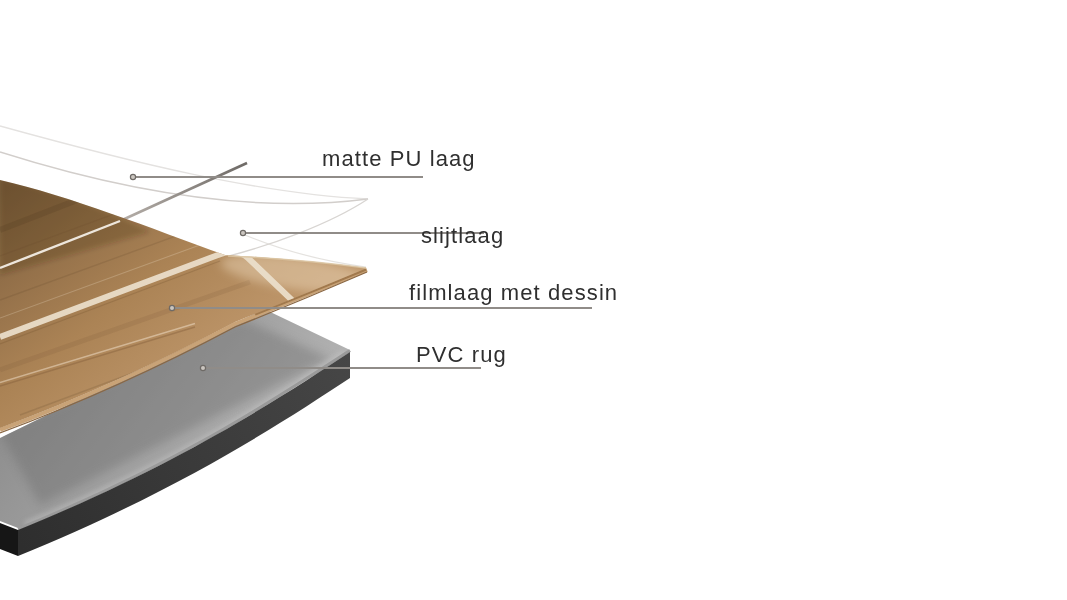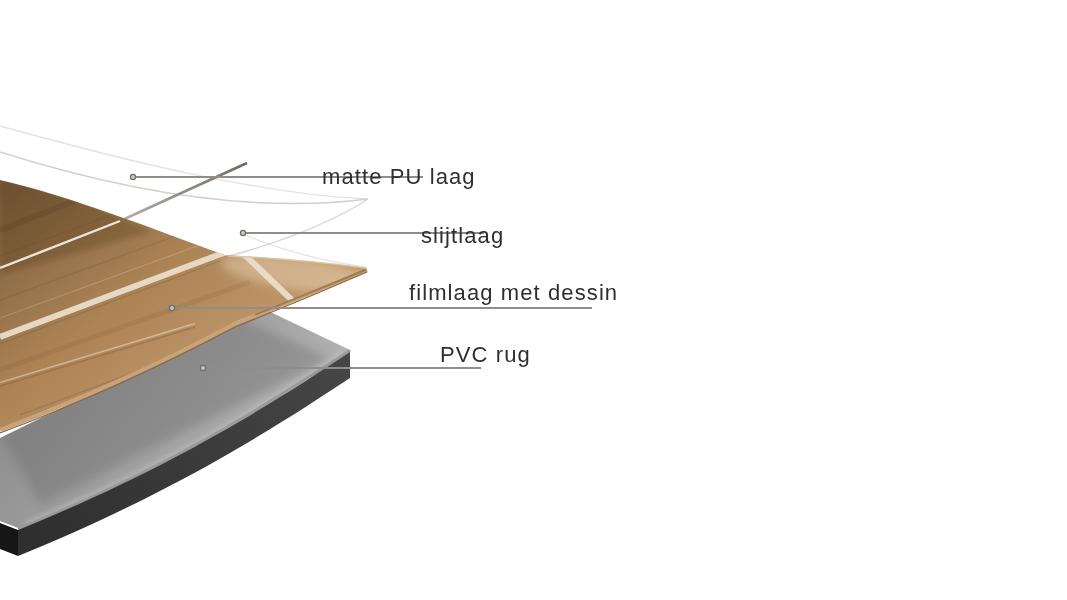--- a/index.html
+++ b/index.html
@@ -12,24 +12,24 @@
   }
   #diagram-svg{position:absolute;left:0;top:0;}
   .layer-label{
     position:absolute;
     font-size:22px;
     letter-spacing:1.1px;
     color:#2f2f2f;
     white-space:nowrap;
     line-height:1;
   }
-  #label-matte{left:322px;top:166px;}
+  #label-matte{left:322px;top:148px;}
   #label-slijt{left:421px;top:225px;}
   #label-film{left:409px;top:282px;}
-  #label-pvc{left:416px;top:344px;margin-left:24px;}
+  #label-pvc{left:416px;top:344px;}
 </style>
 </head>
 <body>
 
 <div id="stage">
 
   <svg id="diagram-svg" width="1067" height="600" viewBox="0 0 1067 600">
     <defs>
       <linearGradient id="woodGrad" gradientUnits="userSpaceOnUse" x1="40" y1="160" x2="260" y2="440">
         <stop offset="0" stop-color="#7d5e3e"></stop>

